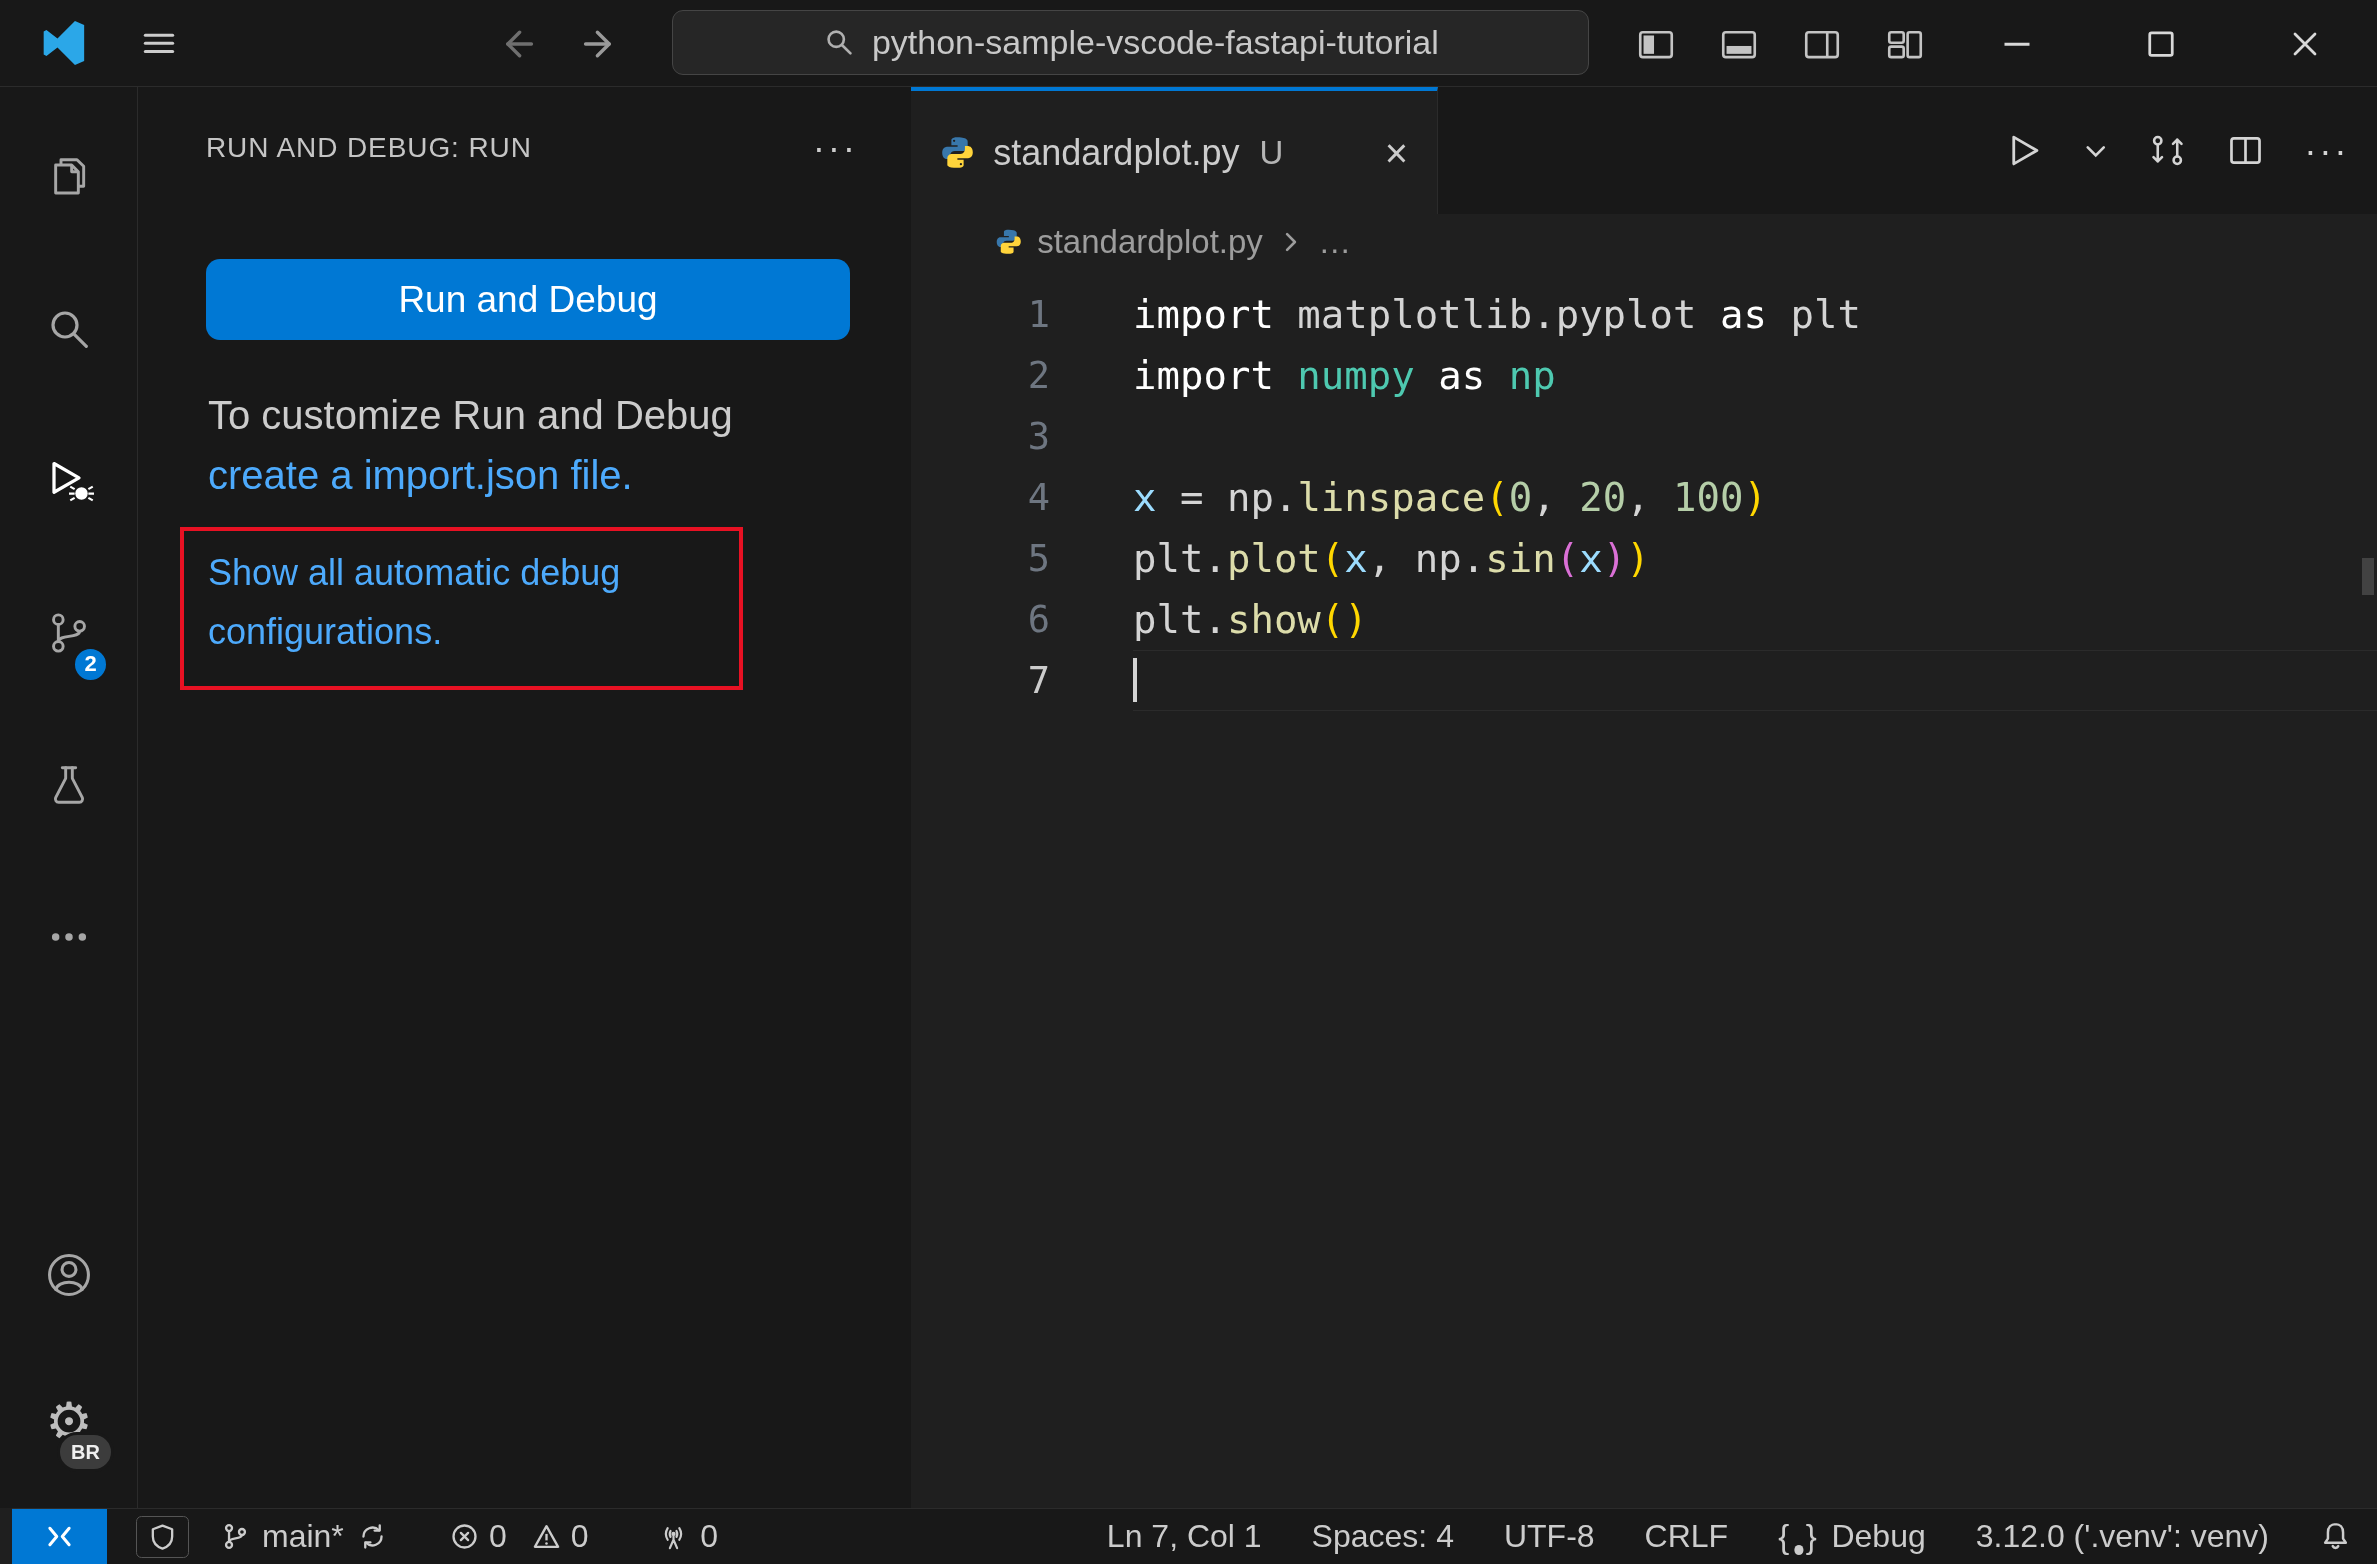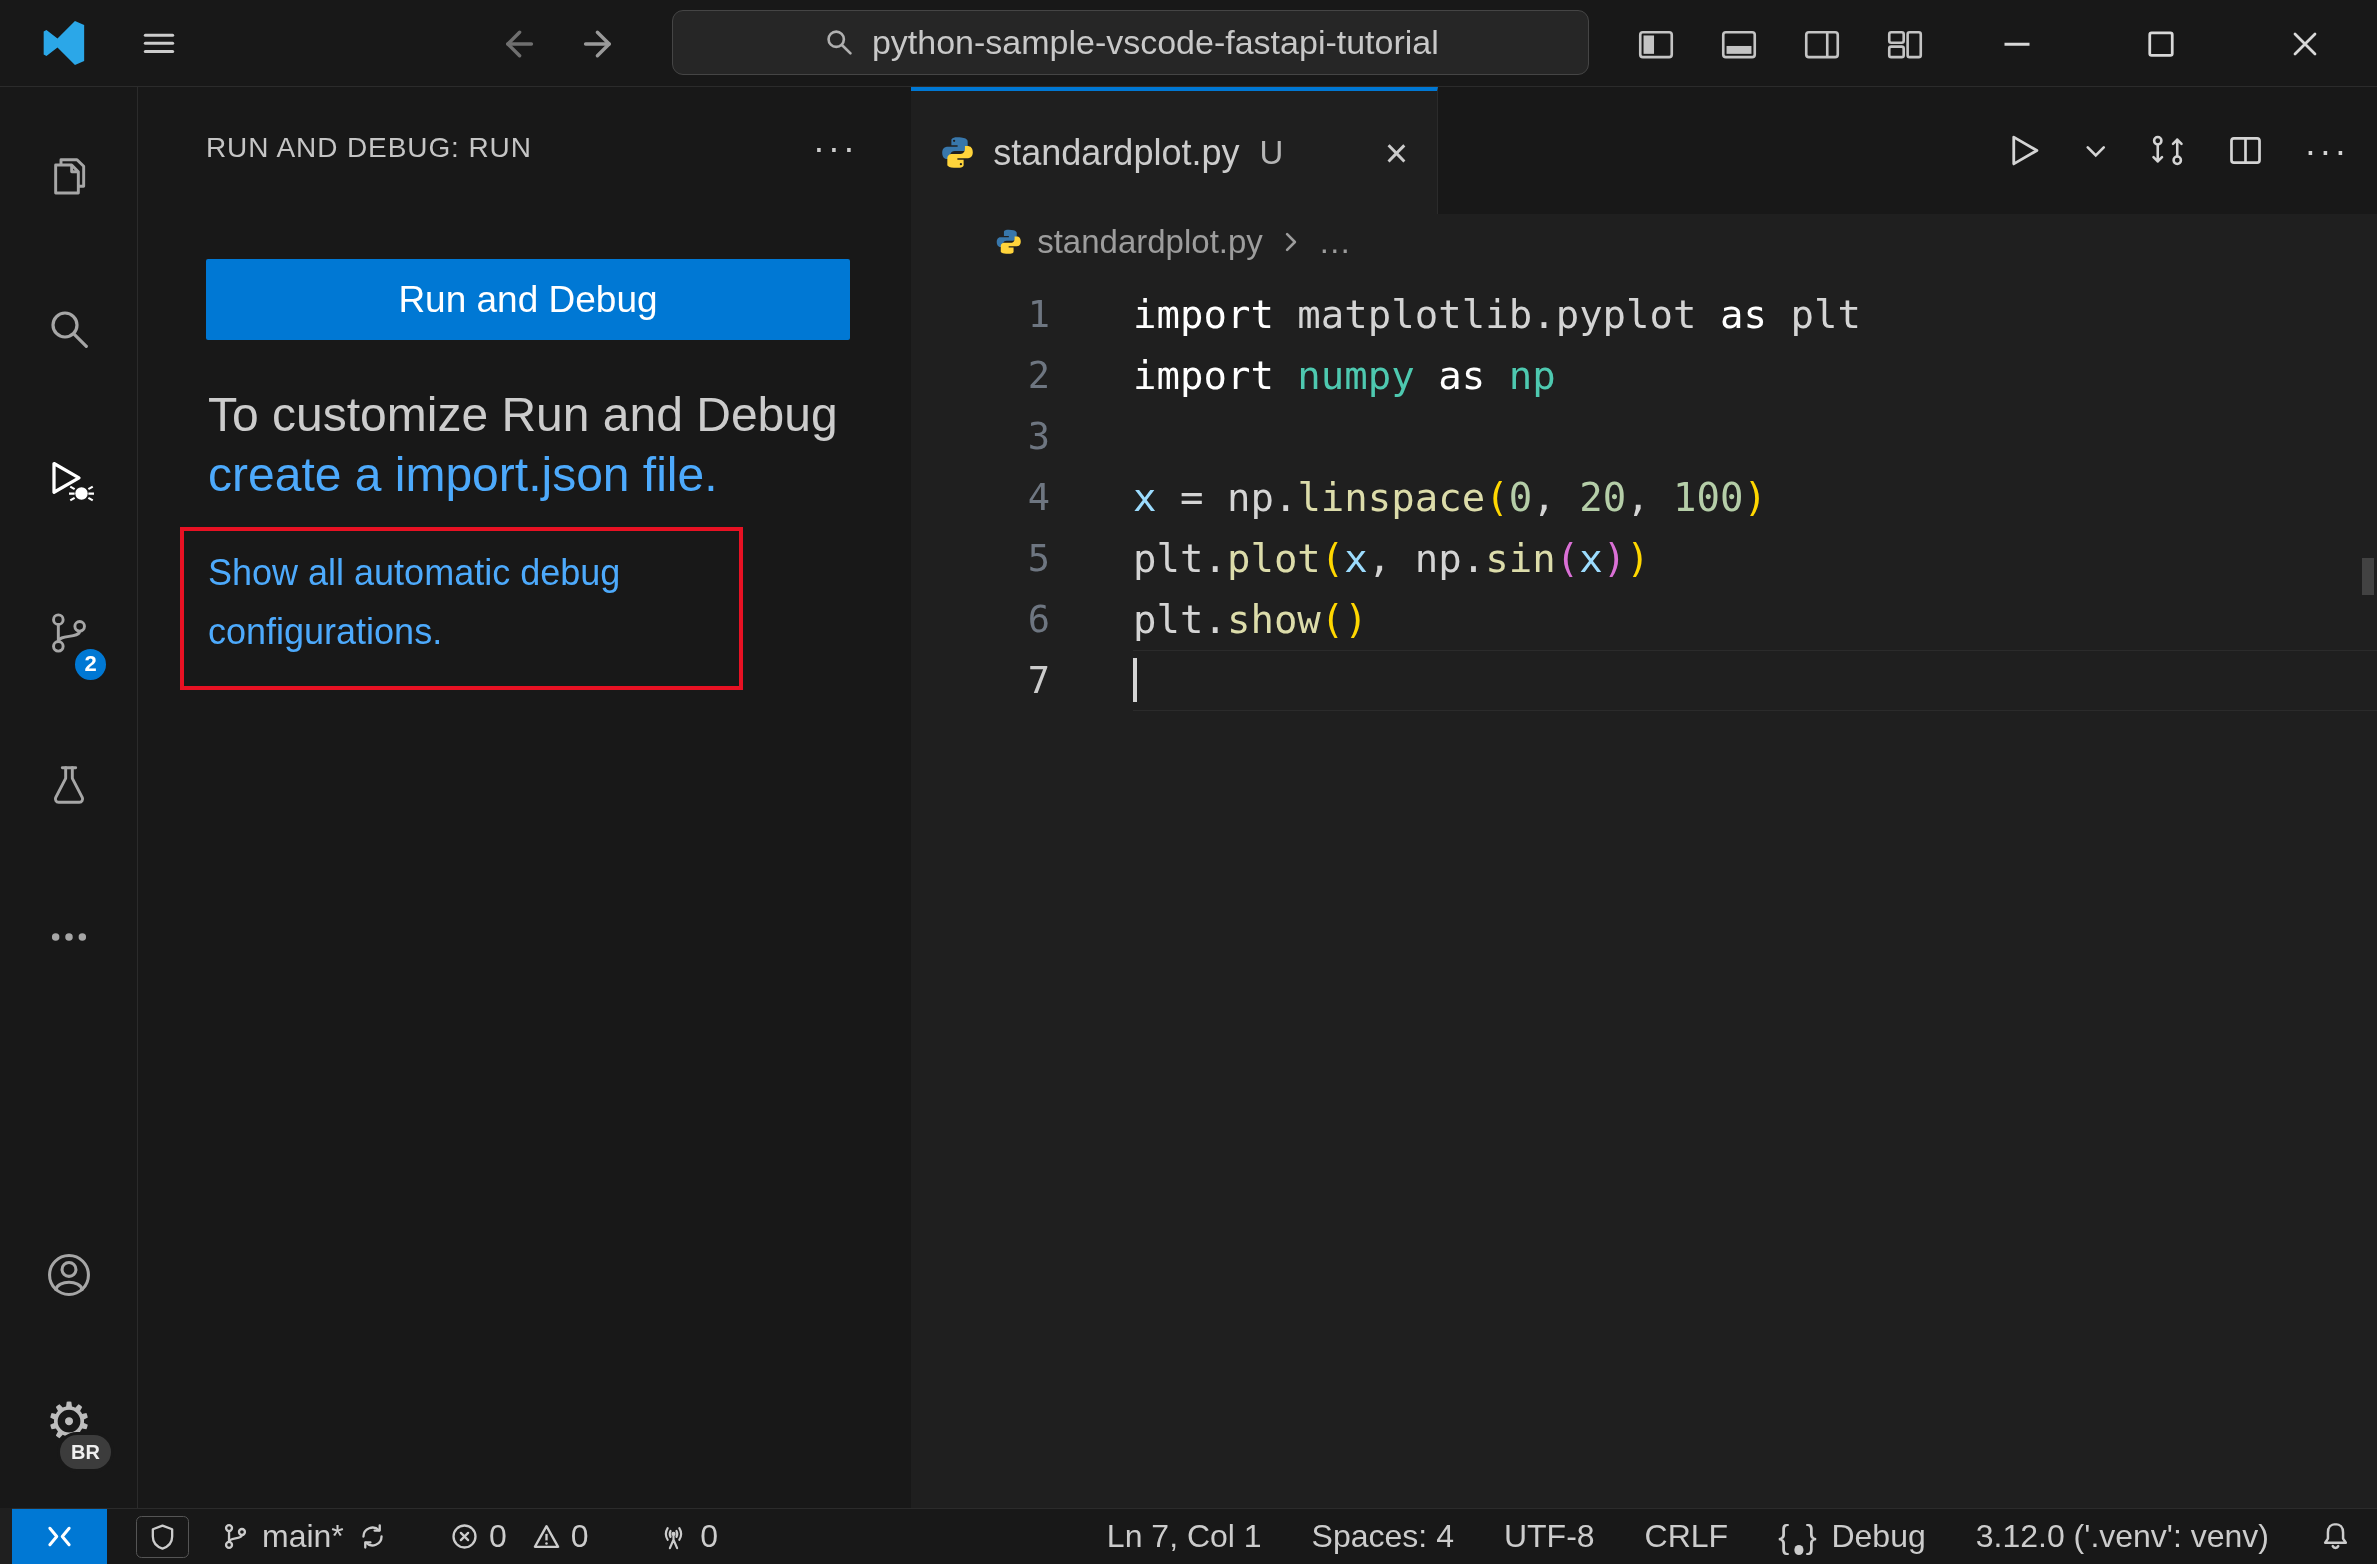--- a/index.html
+++ b/index.html
@@ -48,24 +48,24 @@
   .dots3 { font-size:37px; letter-spacing:2.8px; line-height:1; }
 
   
   .sidebar { position:absolute; top:87px; left:138px; width:774px; height:1421px;
     background:#181818; border-right:0.9px solid #2b2b2b; }
   .sb-header { position:absolute; top:42px; left:68px; right:53px;
     display:flex; justify-content:space-between; align-items:center; }
   .sb-header-title { font-size:28px; letter-spacing:0.9px; color:#c5c5c5; }
   .sb-header-more { color:#cccccc; cursor:pointer; }
   .run-btn { position:absolute; top:172px; left:68px; width:644px; height:81px;
-    background:#0078d4; border:none; border-radius:2px; color:#ffffff; font-size:37px;
+    background:#0078d4; border:none; border-radius:14px; color:#ffffff; font-size:37px;
     font-family:"Liberation Sans", sans-serif; cursor:pointer;
     display:flex; align-items:center; justify-content:center; }
-  .sb-customize { position:absolute; top:298px; left:70px; font-size:48px; line-height:60px; }
+  .sb-customize { position:absolute; top:298px; left:70px; font-size:40px; line-height:60px; }
   .sb-customize .plain { color:#cccccc; }
   .link { color:#4daafc; cursor:pointer; }
   .red-box { position:absolute; top:440px; left:42px; width:563px; height:163px;
     border:4.6px solid #e81123; }
   .sb-autoconfig { position:absolute; top:456px; left:70px; width:532px;
     font-size:36px; line-height:59px; }
 
   
   .editor { position:absolute; top:87px; left:911px; width:1466px; height:1421px;
     background:#1f1f1f; }

